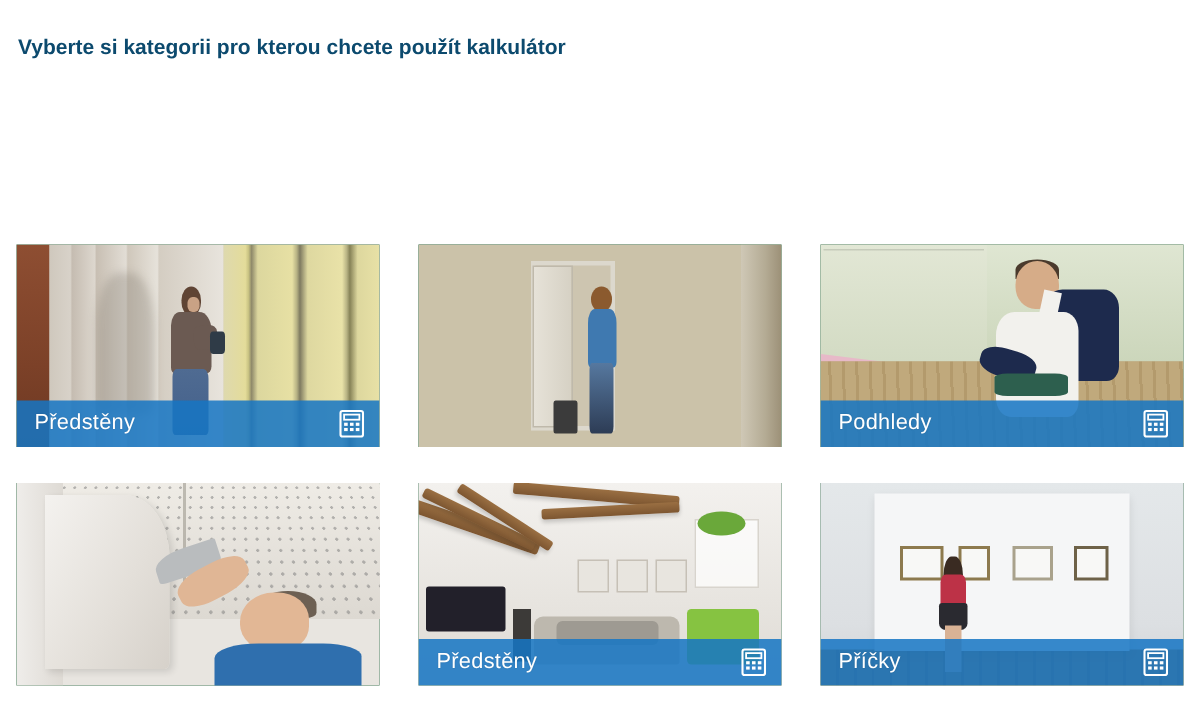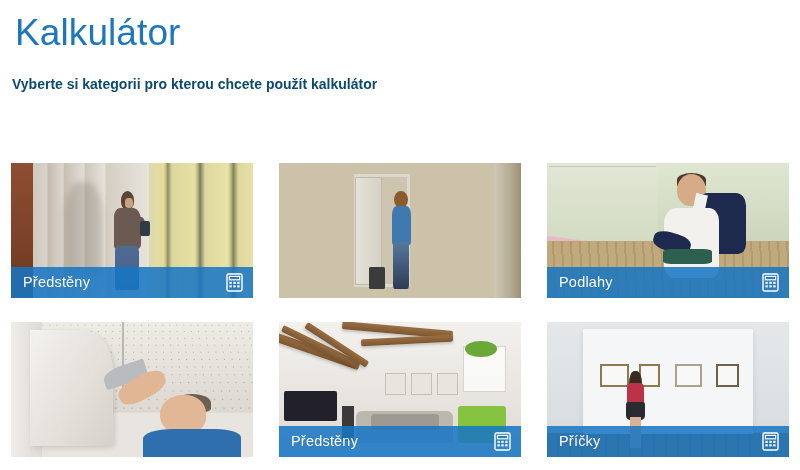--- a/index.html
+++ b/index.html
@@ -416,21 +416,20 @@
   .ph-omitky .lady .legs {
     position: absolute; left: 30%; top: 62%; width: 40%; height: 40%;
     background: #d9b295;
   }
 </style>
 </head>
 <body>
 
 <div class="page">
 
-  <h1 class="page-title">Kalkulátor</h1>
 
 
   <p class="subheading">Vyberte si kategorii pro kterou chcete použít kalkulátor</p>
 
   <div class="card-grid">
 
     <div class="card">
       <div class="card-photo ph-predsteny">
         <span class="brick"></span>
         <span class="boards"></span>
@@ -486,21 +485,21 @@
           <span class="hair"></span>
             <span class="head"></span>
           <span class="shirt"></span>
             <span class="strap"></span>
           <span class="overall"></span>
             <span class="arm"></span>
         </span>
         <span class="tool"></span>
       </div>
       <div class="card-label">
-        <span class="card-label-text">Podlahy</span>
+        <span class="card-label-text">Podhledy</span>
         <svg class="calc-icon" viewBox="0 0 17 19" aria-hidden="true">
           <rect x="1" y="1" width="15" height="17" rx="1.4" fill="none" stroke="#ffffff" stroke-width="1.4"></rect>
           <rect x="3.4" y="3.4" width="10.2" height="3.4" fill="none" stroke="#ffffff" stroke-width="1.2"></rect>
           <rect x="3.4" y="8.8" width="2.4" height="2.1" fill="#ffffff"></rect>
           <rect x="7.3" y="8.8" width="2.4" height="2.1" fill="#ffffff"></rect>
           <rect x="11.2" y="8.8" width="2.4" height="2.1" fill="#ffffff"></rect>
           <rect x="3.4" y="12.3" width="2.4" height="2.1" fill="#ffffff"></rect>
           <rect x="7.3" y="12.3" width="2.4" height="2.1" fill="#ffffff"></rect>
           <rect x="11.2" y="12.3" width="2.4" height="2.1" fill="#ffffff"></rect>
         </svg>

